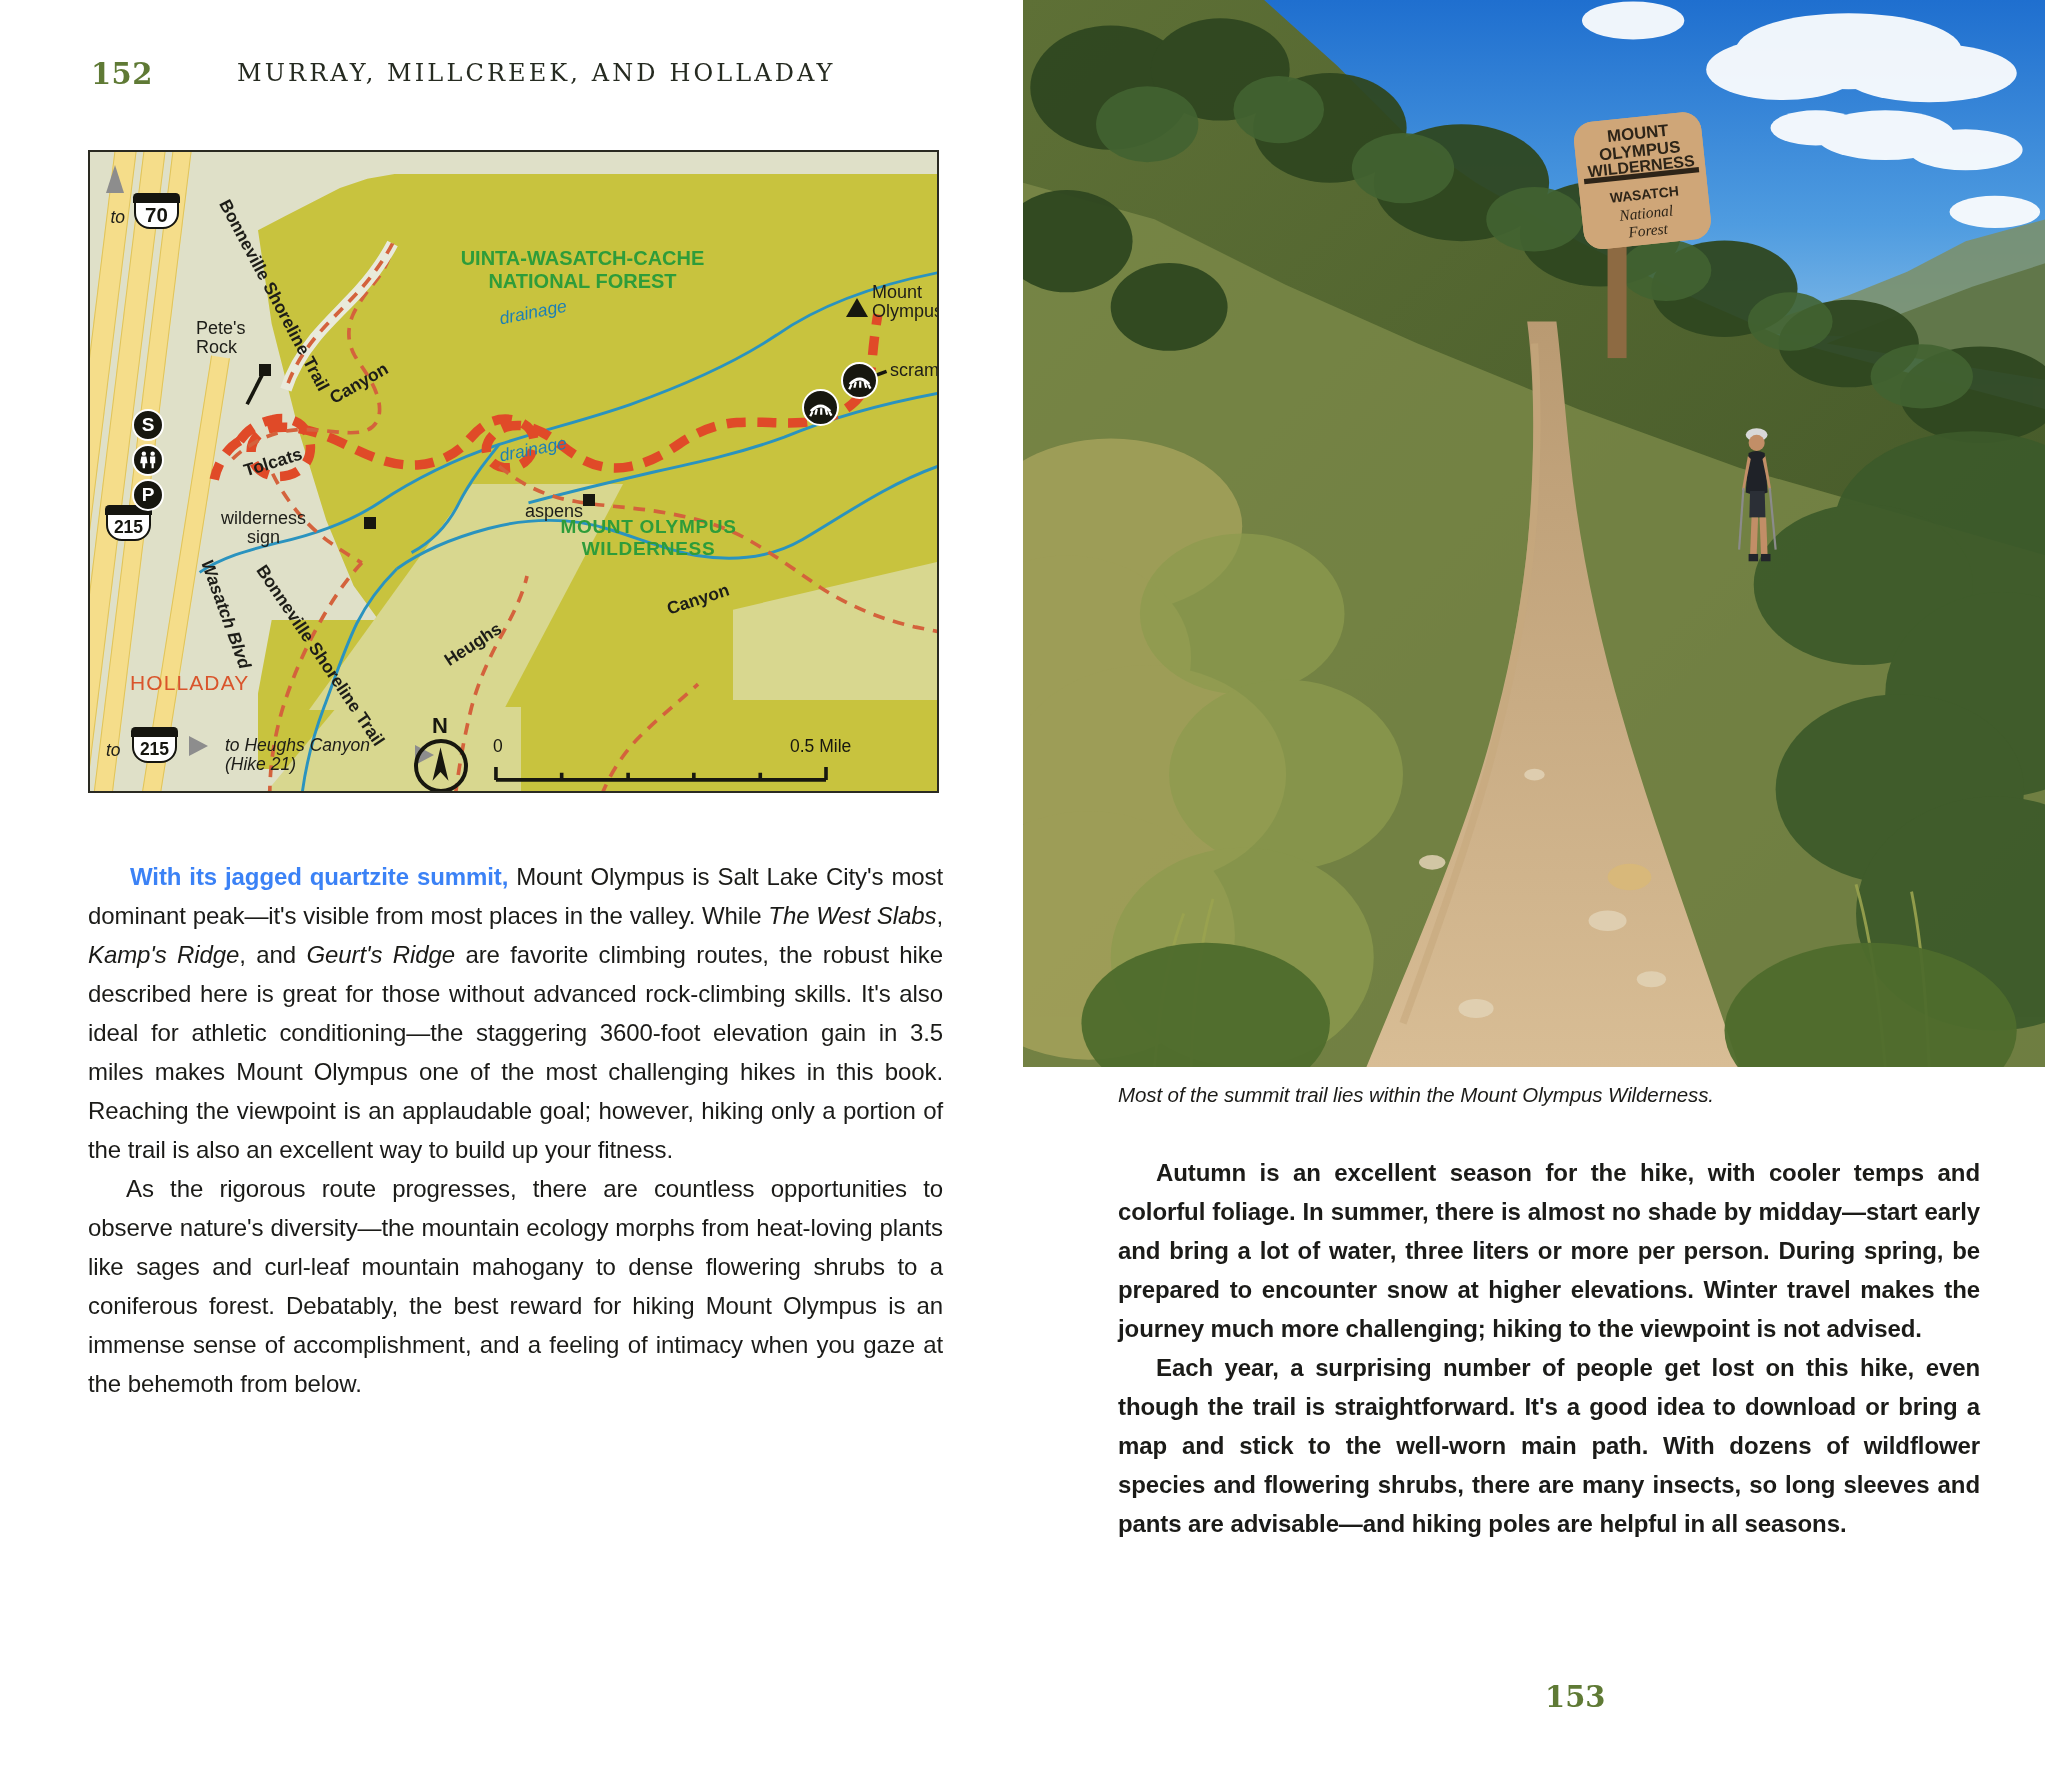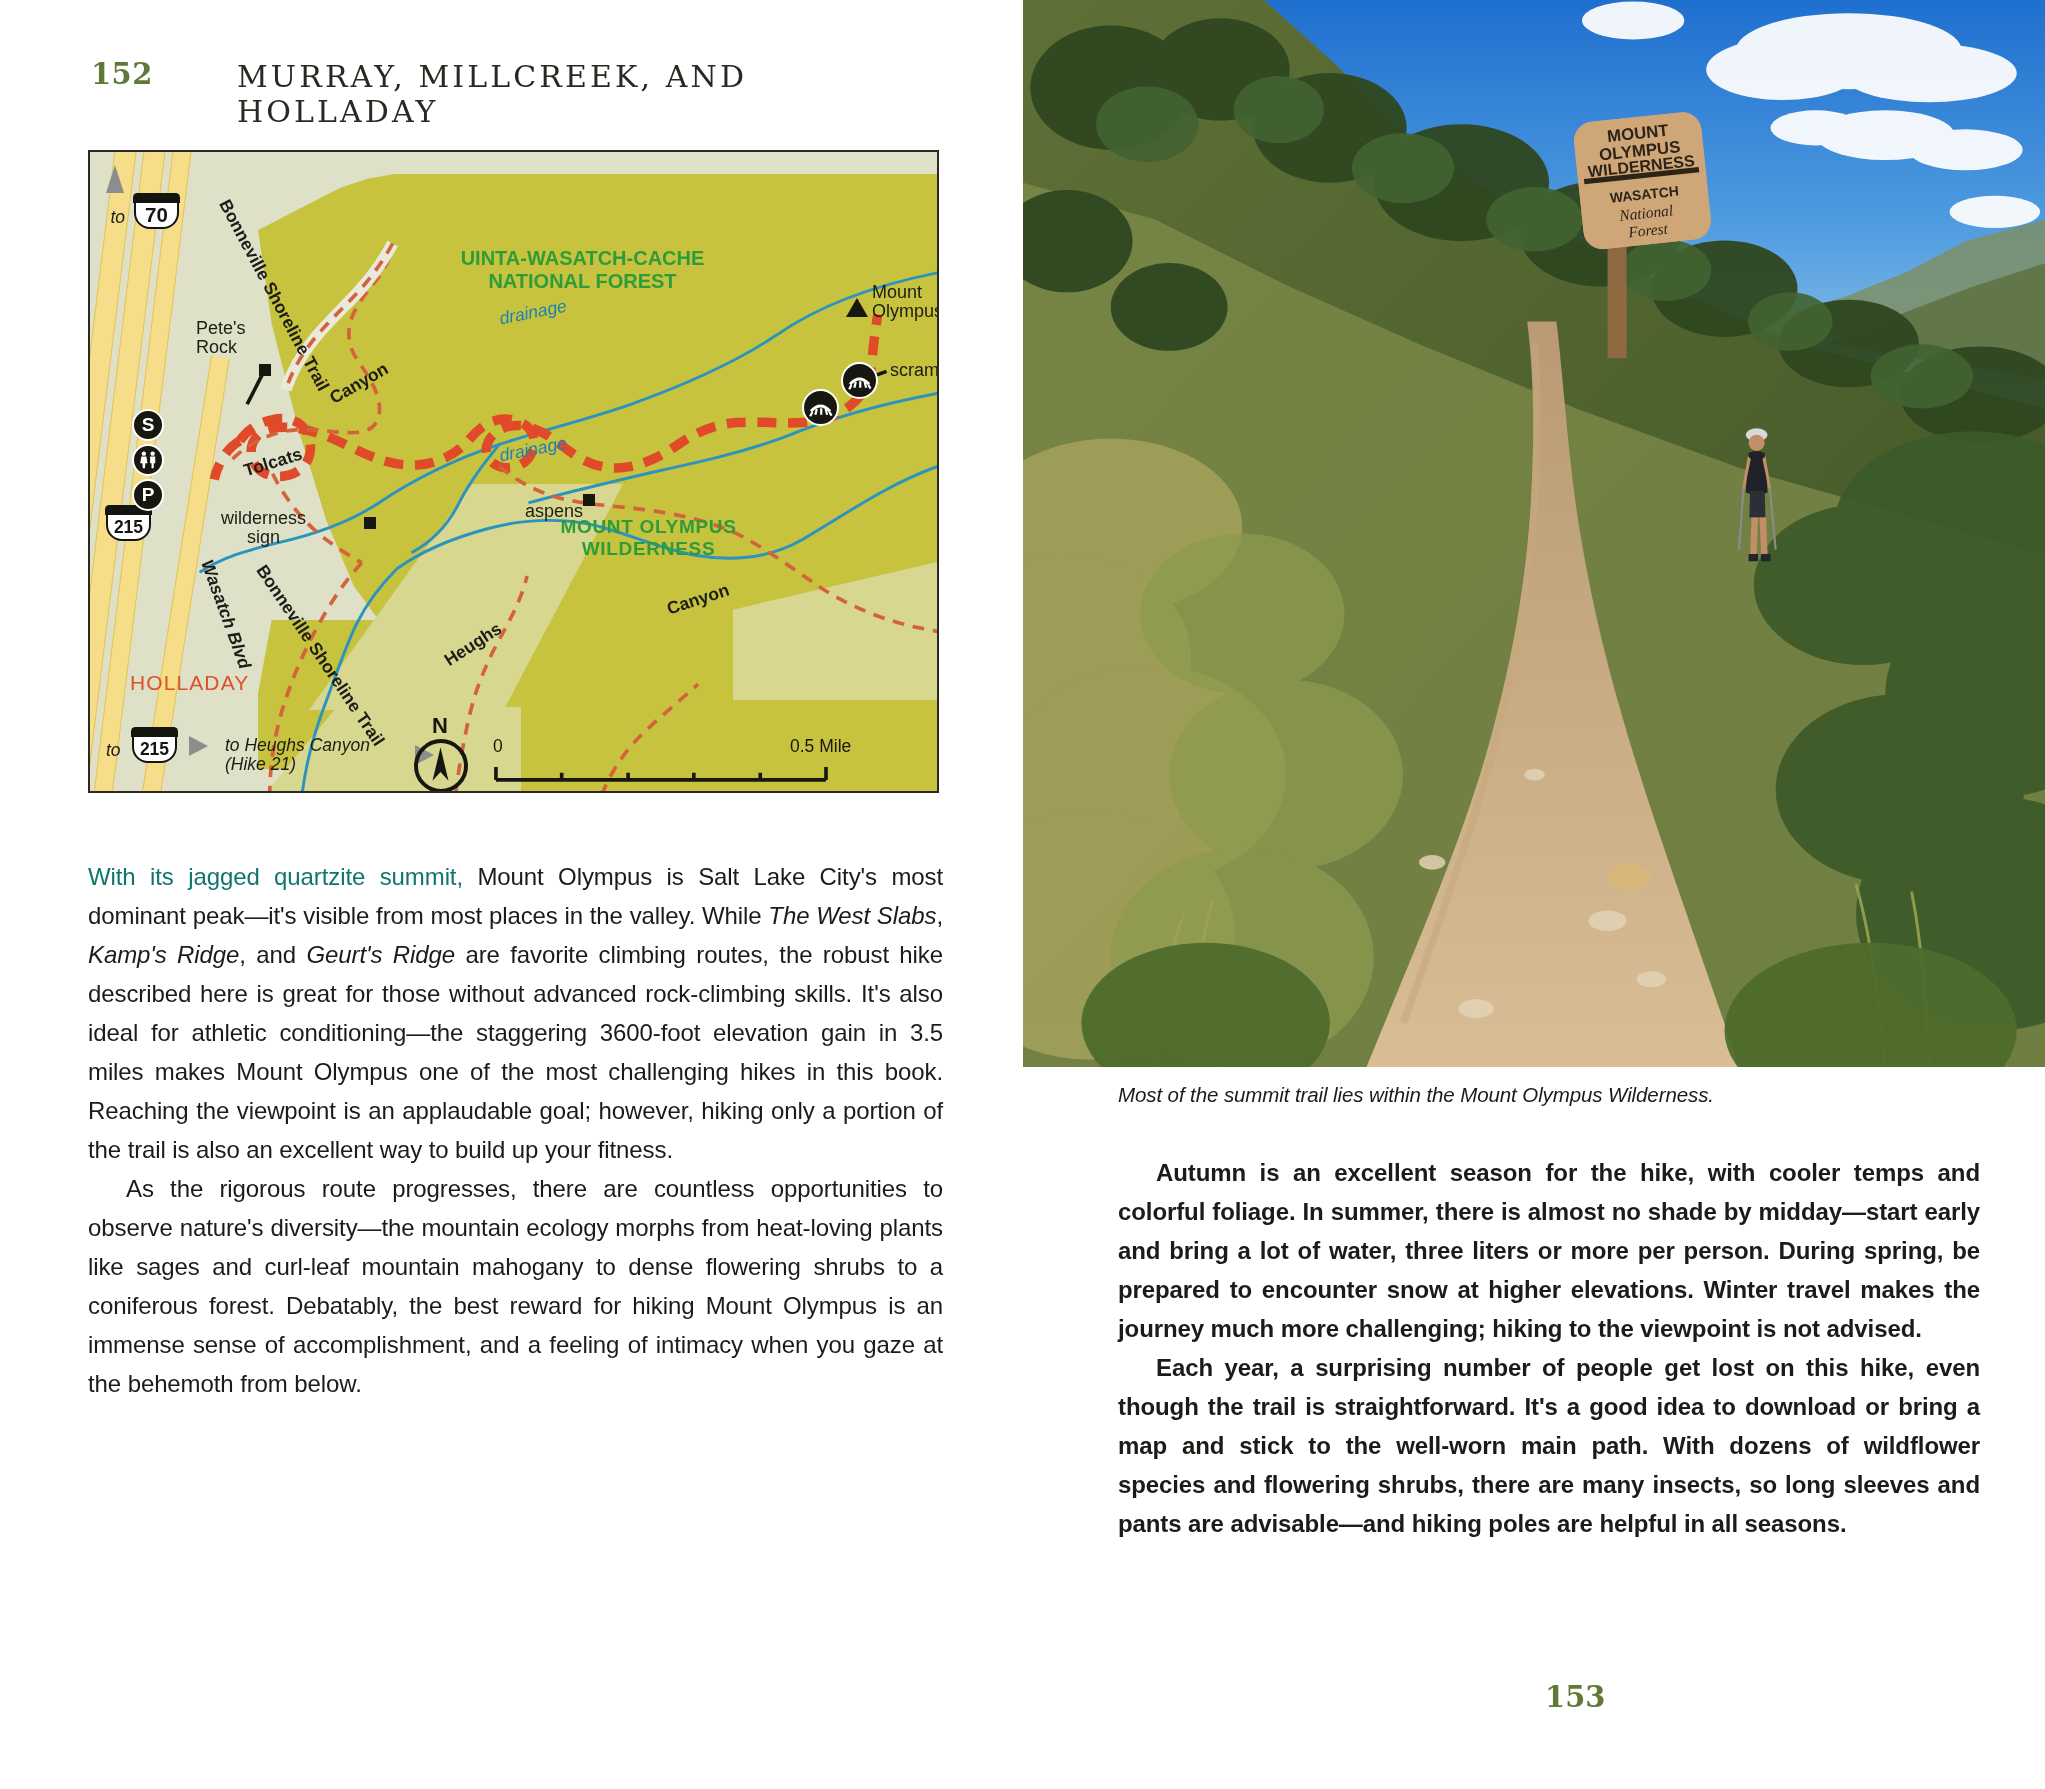--- a/index.html
+++ b/index.html
@@ -13,21 +13,21 @@
 
   
   .left-page { position:absolute; left:0; top:0; width:1023px; height:1790px; background:#fff; }
 
   .folio-row { position:absolute; left:91px; top:57px; width:862px; height:37px; }
   .folio-num {
     font-family:"DejaVu Serif", serif; font-weight:700; font-size:29px;
     color:#5f7a35; letter-spacing:0.4px; position:absolute; left:0; top:0;
   }
   .running-head {
-    font-family:"DejaVu Serif", serif; font-size:30px; color:#262b21;
+    font-family:"DejaVu Serif", serif; font-size:24px; color:#262b21;
     letter-spacing:3.1px; position:absolute; left:146px; top:1.5px;
   }
 
   
   .map-wrap {
     position:absolute; left:88px; top:150px; width:851px; height:643px;
     border:2.2px solid #2a2a22; background:#dfe0c8; overflow:hidden;
   }
   .map-inner { position:absolute; inset:0; }
 
@@ -113,21 +113,21 @@
   }
   .scale-txt { position:absolute; font-size:17.5px; color:#17170f; }
 
   
   .col { position:absolute; font-family:"Liberation Sans", sans-serif; }
   .body-p {
     font-size:24px; line-height:39px; color:#1b1b18; text-align:justify;
     font-stretch:condensed; letter-spacing:-0.1px;
   }
   .body-p.indent { text-indent:38px; }
-  .lead { color:#0f766e; font-weight:400; }
+  .lead { color:#3b82f6; font-weight:700;margin-left:42px; }
   .it { font-style:italic; }
 
   
   .right-page { position:absolute; left:1023px; top:0; width:1023px; height:1790px; background:#fff; }
   .photo {
     position:absolute; left:1023px; top:0; width:1023px; height:1067px;
     overflow:hidden;
   }
   .caption {
     position:absolute; font-size:20.5px; font-style:italic; color:#1b1b18;

